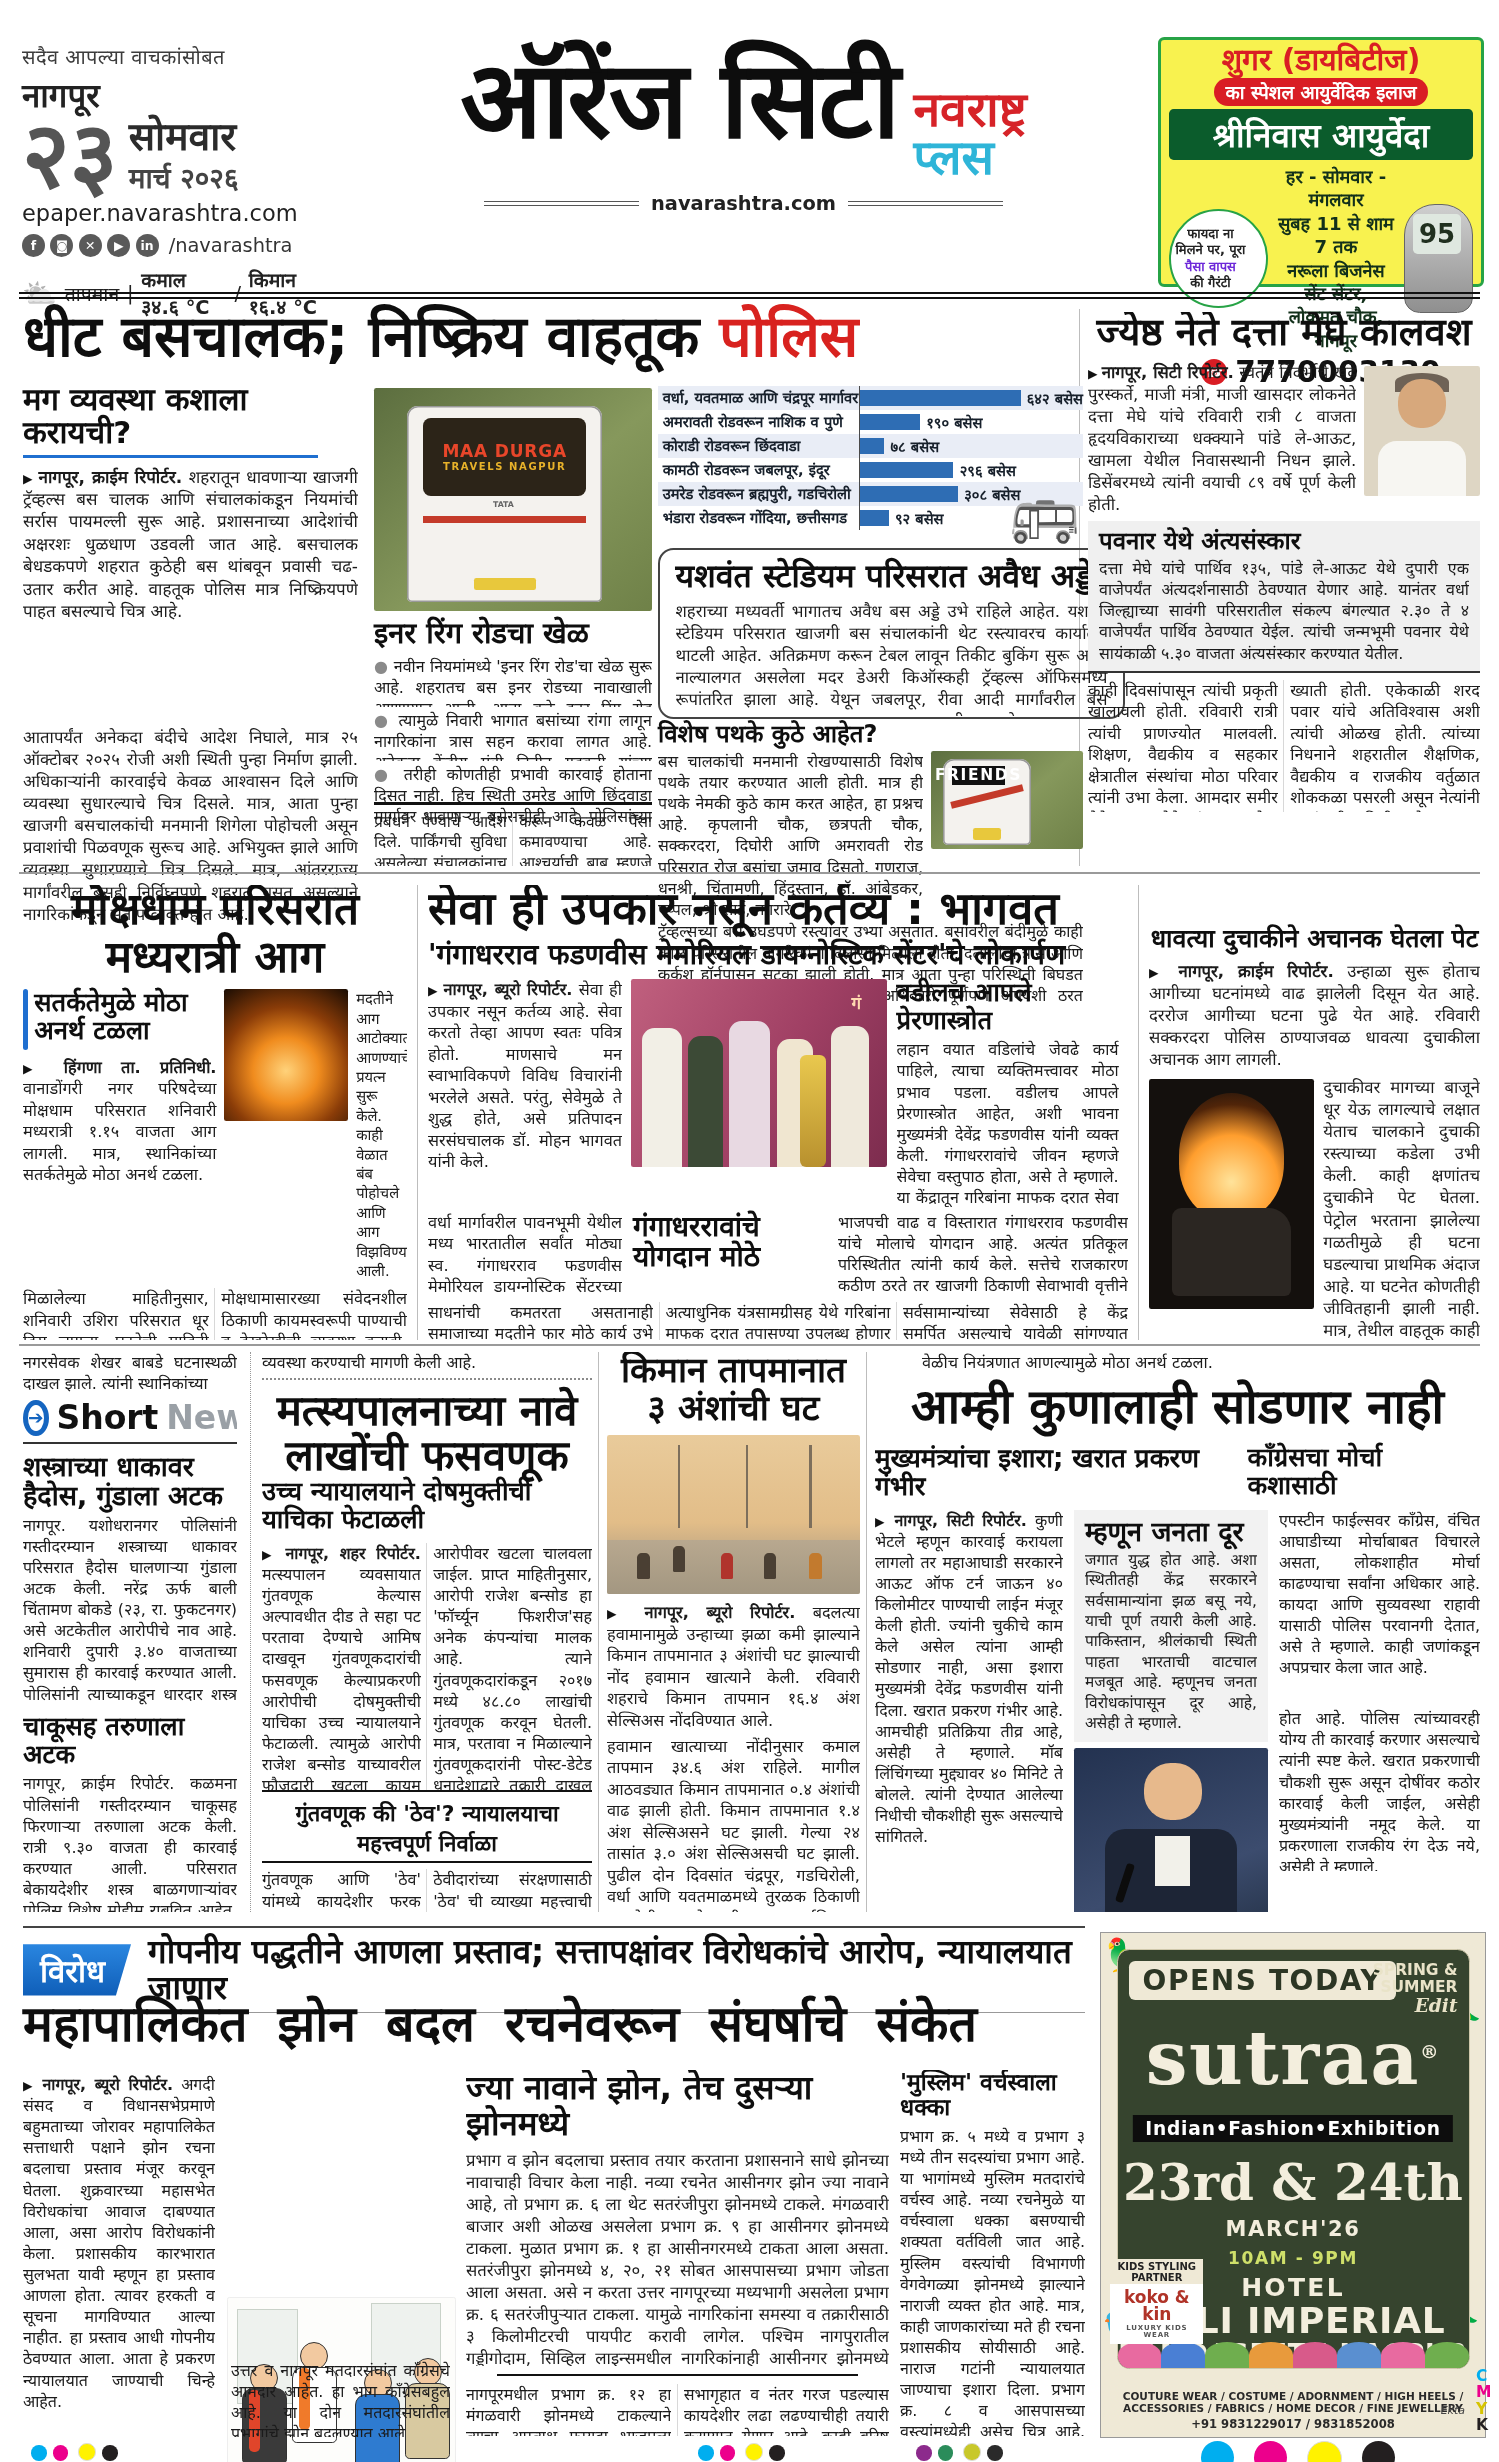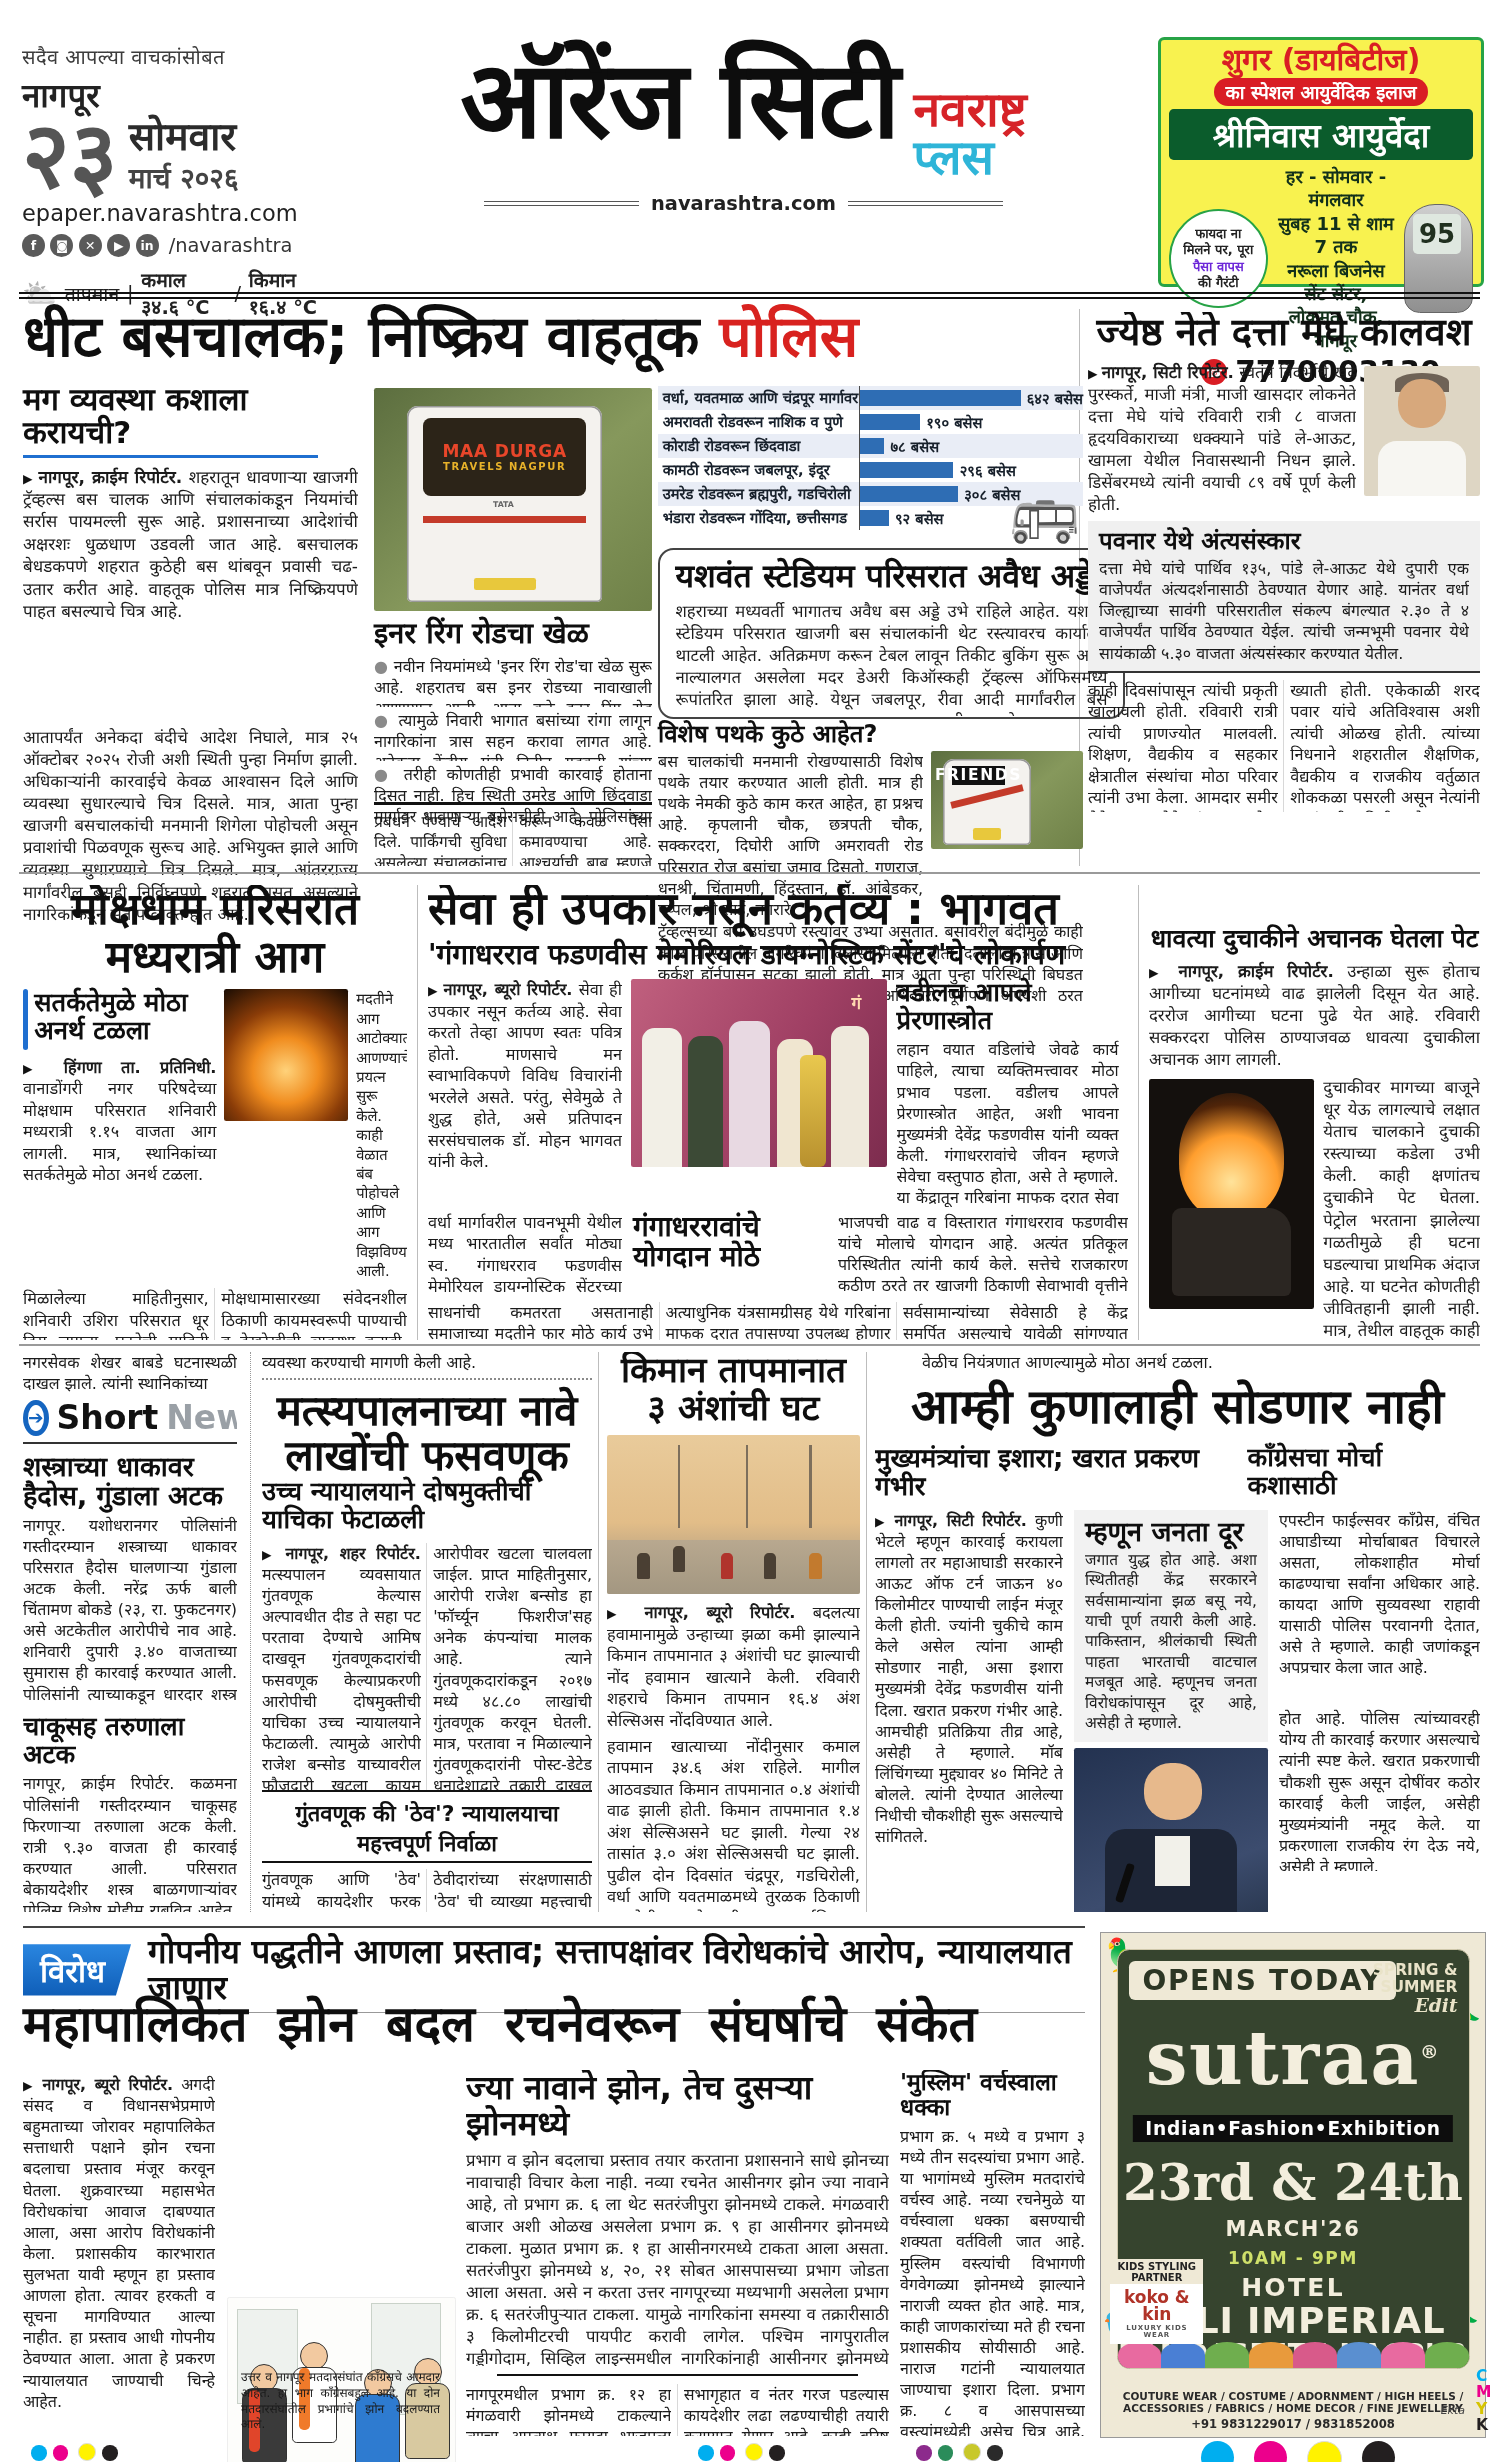--- a/index.html
+++ b/index.html
@@ -40,21 +40,21 @@
   .mast-site{font-size:19.4px;color:#222;font-weight:700;}
   
   .adtop{border:3.1px solid #27a346;background:#f8f24f;border-radius:6.2px;padding:4.7px 7.8px;box-sizing:border-box;}
   .ad-l1{color:#d91d24;font-size:30px;font-weight:900;text-align:center;line-height:1;}
   .ad-pill{background:#d91d24;color:#fff;border-radius:17px;font-size:18.6px;font-weight:800;
            text-align:center;padding:1.6px 11px;width:max-content;margin:3.1px auto;}
   .ad-banner{background:#0b5c2c;color:#fff;font-size:33px;font-weight:900;text-align:center;
              padding:3.1px 4.7px;border-radius:4.7px;margin:1.6px 0 4.7px 0;}
   .ad-mid{display:flex;gap:6.2px;align-items:center;}
   .ad-circle{width:99px;height:99px;border-radius:50%;background:#fff;border:2.3px solid #27a346;
-             display:flex;align-items:center;justify-content:center;text-align:center;
+             display:flex;align-items:center;text-align:center;
              font-size:13px;font-weight:800;color:#222;padding:4.7px;box-sizing:border-box;line-height:1.25;}
   .ad-circle .red{color:#6d28d9;}
   .ad-sched{font-size:18px;font-weight:800;color:#12301a;line-height:1.3;text-align:center;flex:1;}
   .meter{width:67px;height:107px;background:linear-gradient(#cfcfcf,#8f8f8f);border-radius:31px 31px 15.5px 15.5px;
          border:1.6px solid #666;position:relative;}
   .meter .lcd{position:absolute;left:7.8px;top:9.3px;width:48px;height:40px;background:#dfe8e0;border-radius:4.7px;
          display:flex;align-items:center;justify-content:center;font-size:26px;font-weight:bold;color:#20301f;}
   .ad-phone{display:flex;align-items:center;justify-content:center;gap:7.8px;margin-top:3.1px;}
   .ad-phone .ic{width:26px;height:26px;border-radius:50%;background:#d91d24;color:#fff;font-size:14px;
                 display:flex;align-items:center;justify-content:center;}
@@ -562,21 +562,21 @@
     <div class="ct-man ct-blue" style="left:56%;top:26%;">
         <div class="ct-head"></div>
         <div class="ct-bodyw"></div>
       </div>
     <div class="ct-man" style="left:78%;top:22%;">
         <div class="ct-head"></div>
         <div class="ct-bodyw" style="background:#d8c9a0;"></div>
       </div>
   </div>
   <div class="abs" style="left:227px;top:2356px;width:227px;height:81px;overflow:hidden;">
-    <p class="body" style="font-size:12px;margin:14px;">उत्तर व नागपूर मतदारसंघांत काँग्रेसचे आमदार आहेत. हा भाग काँग्रेसबहुल आहे. या दोन मतदारसंघांतील प्रभागांचे झोन बदलण्यात आले.</p>
+    <p class="body" style="font-size:16px;margin:4px;">उत्तर व नागपूर मतदारसंघांत काँग्रेसचे आमदार आहेत. हा भाग काँग्रेसबहुल आहे. या दोन मतदारसंघांतील प्रभागांचे झोन बदलण्यात आले.</p>
   </div>
 
   <div class="abs" style="left:466px;top:2070px;width:423px;height:366px;overflow:hidden;">
     <div class="hd" style="font-size:33px;">ज्या नावाने झोन, तेच दुसऱ्या झोनमध्ये</div>
     <p class="body" style="font-size:16.7px;margin:7.8px 0 0 0;height:217px;">प्रभाग व झोन बदलाचा प्रस्ताव तयार करताना प्रशासनाने साधे झोनच्या नावाचाही विचार केला नाही. नव्या रचनेत आसीनगर झोन ज्या नावाने आहे, तो प्रभाग क्र. ६ ला थेट सतरंजीपुरा झोनमध्ये टाकले. मंगळवारी बाजार अशी ओळख असलेला प्रभाग क्र. ९ हा आसीनगर झोनमध्ये टाकला. मुळात प्रभाग क्र. १ हा आसीनगरमध्ये टाकता आला असता. सतरंजीपुरा झोनमध्ये ४, २०, २१ सोबत आसपासच्या प्रभाग जोडता आला असता. असे न करता उत्तर नागपूरच्या मध्यभागी असलेला प्रभाग क्र. ६ सतरंजीपुऱ्यात टाकला. यामुळे नागरिकांना समस्या व तक्रारीसाठी ३ किलोमीटरची पायपीट करावी लागेल. पश्चिम नागपुरातील गड्डीगोदाम, सिव्हिल लाइन्समधील नागरिकांनाही आसीनगर झोनमध्ये यावे लागेल.</p>
     <div style="height:2.3px;background:#111;margin:7.8px 31px;"></div>
     <div class="cols2" style="height:101px;overflow:hidden;">
       <p class="body" style="font-size:16px;margin:0;">नागपूरमधील प्रभाग क्र. १२ हा मंगळवारी झोनमध्ये टाकल्याने त्याचा अप्रत्यक्ष फायदा भाजपला होऊ शकतो, असे राजकीय वर्तुळात बोलले जात आहे.</p>
       <p class="body" style="font-size:16px;margin:0;">सभागृहात व नंतर गरज पडल्यास कायदेशीर लढा लढण्याचीही तयारी करण्यात येणार आहे. काही वरिष्ठ अधिकाऱ्यांच्या मते, झोन पुनर्रचना प्रशासकीय सोयीसाठी आहे.</p>
     </div>

